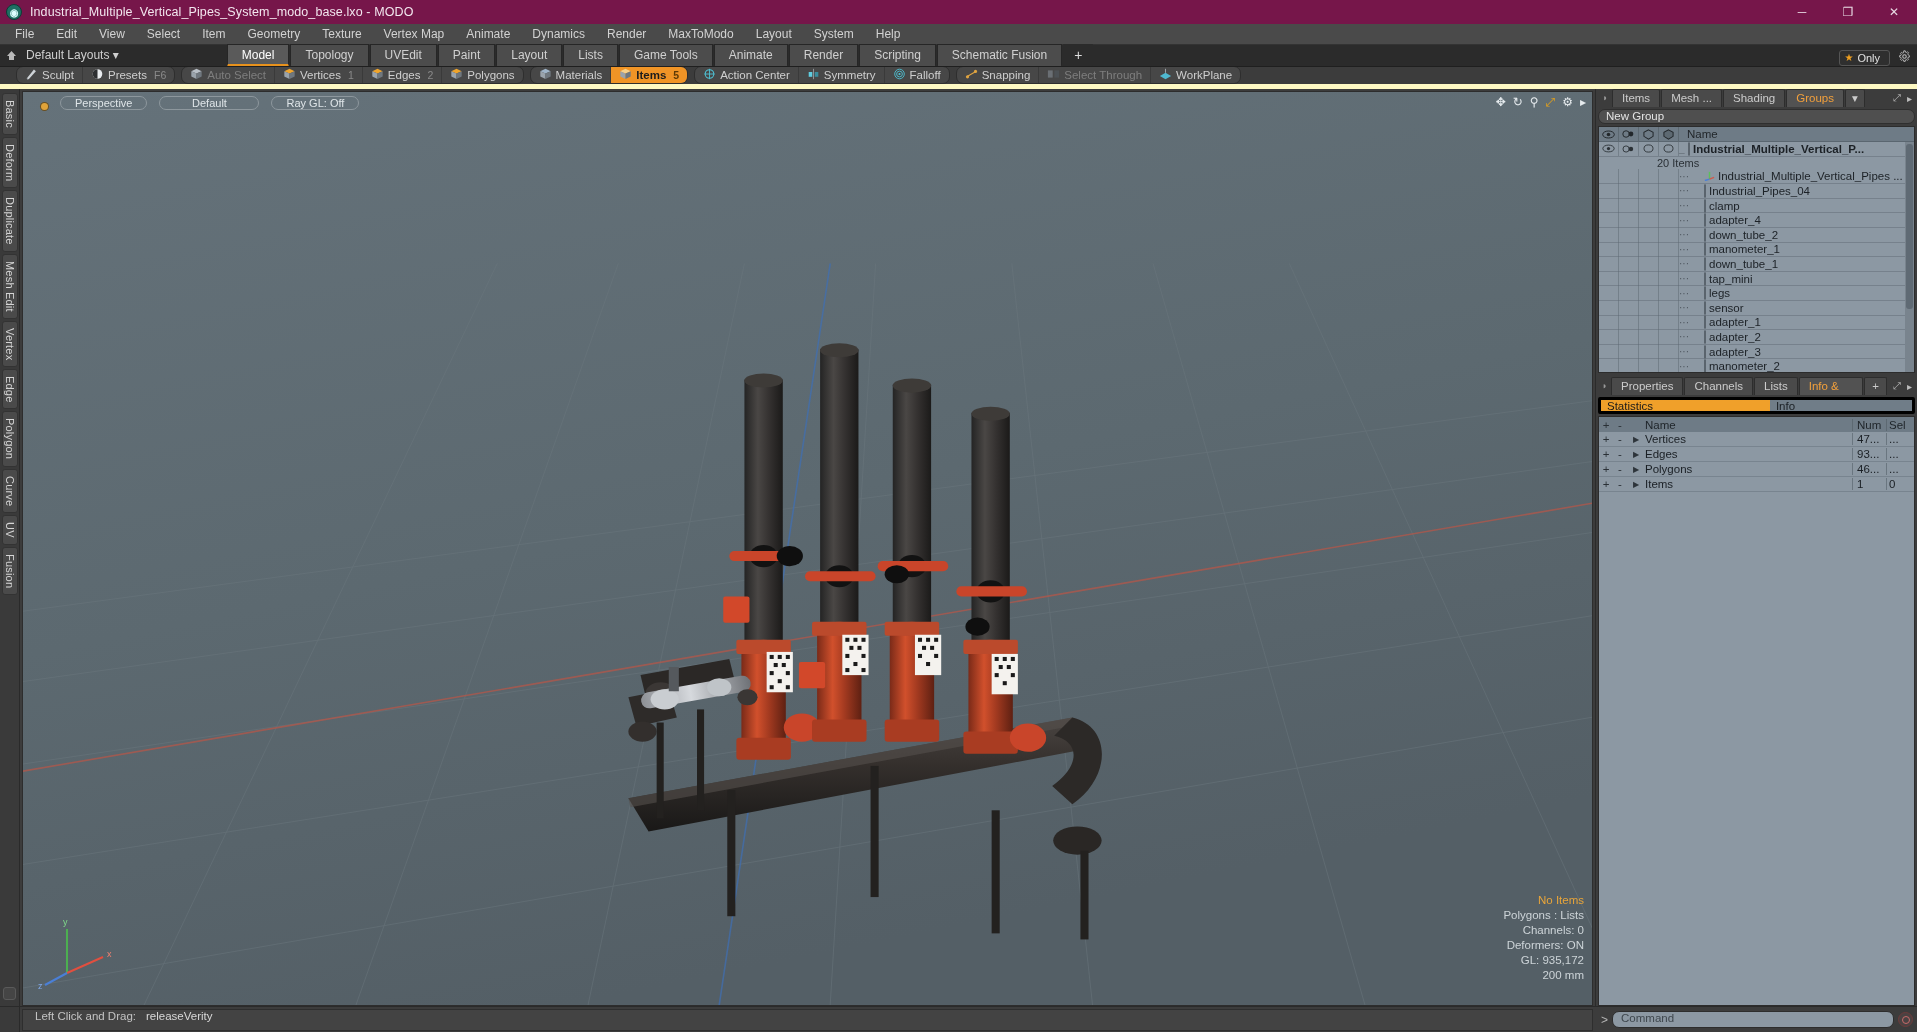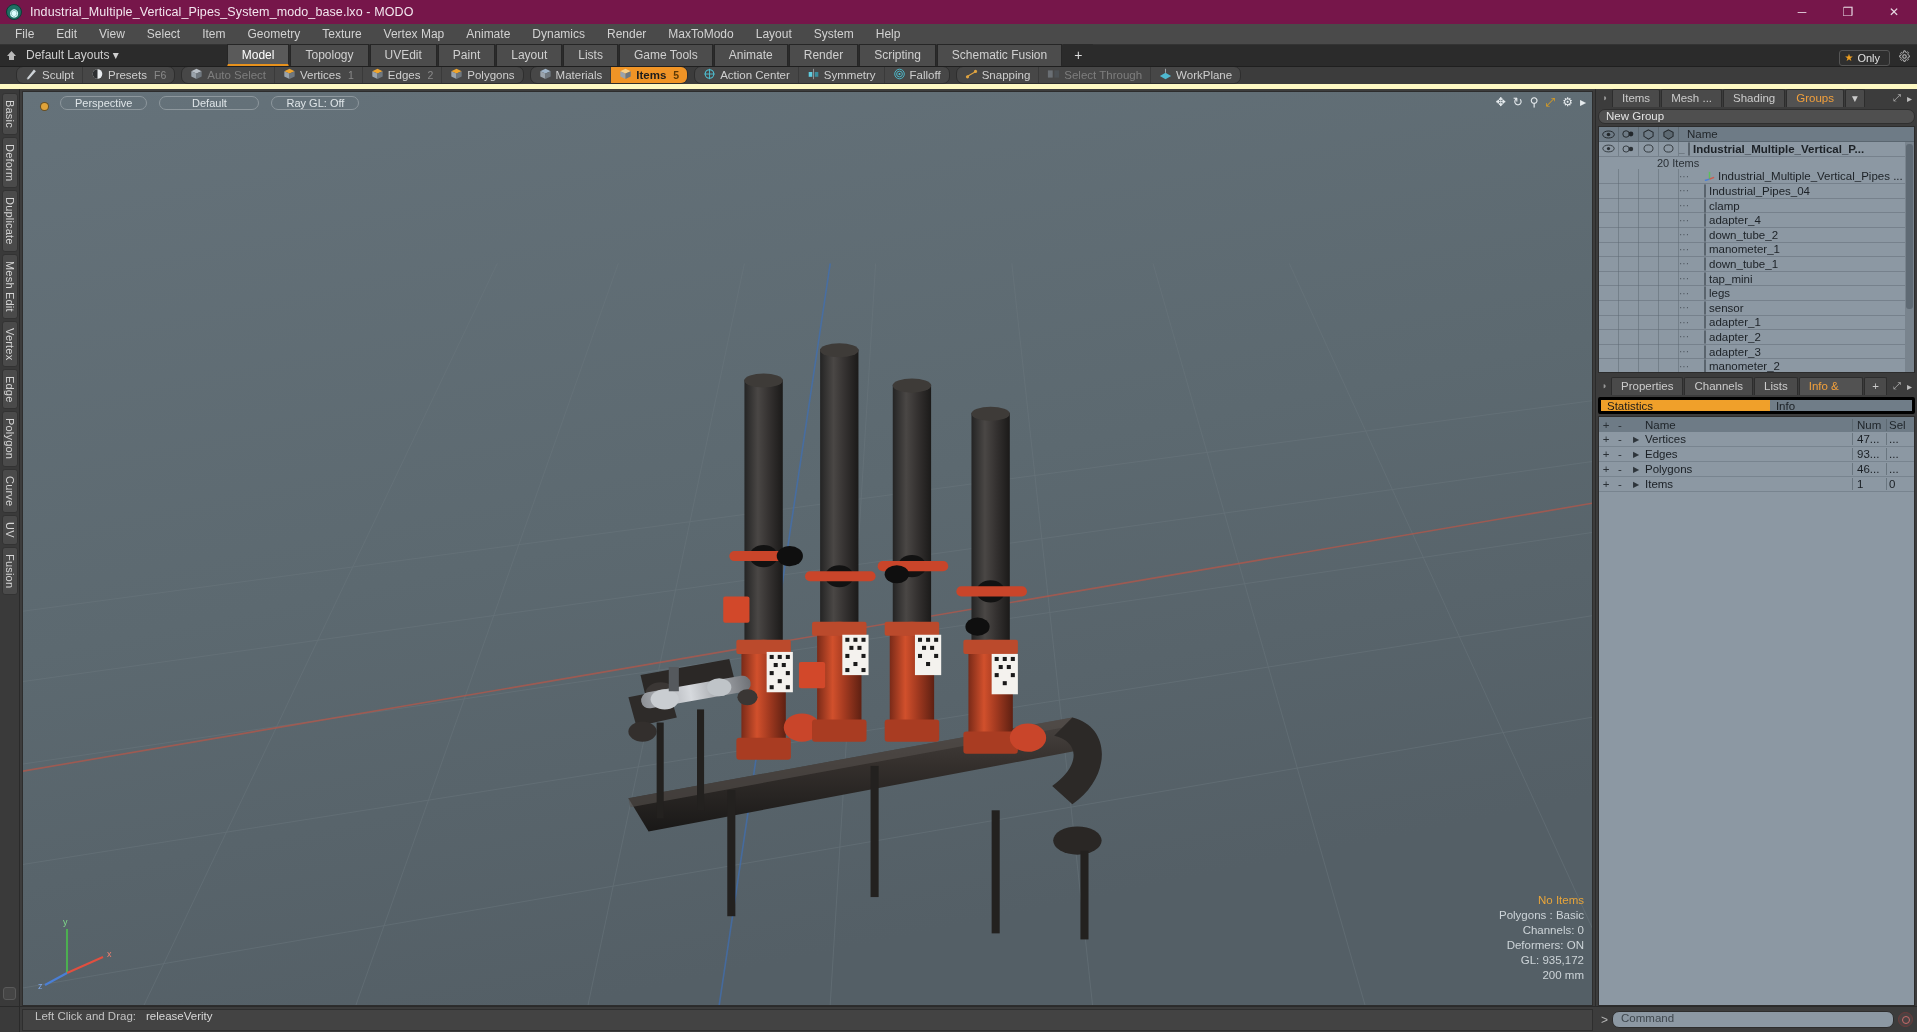--- a/index.html
+++ b/index.html
@@ -602,21 +602,21 @@
           <span>✥</span>
           <span>↻</span>
           <span>⚲</span>
           <span class="orange">⤢</span>
           <span>⚙</span>
           <span>▸</span>
         </div>
 
         <div class="vp-stats">
           <div class="hi">No Items</div>
-          <div>Polygons : Basic</div>
+          <div>Polygons : Lists</div>
           <div>Channels: 0</div>
           <div>Deformers: ON</div>
           <div>GL: 935,172</div>
           <div>200 mm</div>
         </div>
 
         <div class="vp-gizmo">
           <svg width="80" height="80" viewBox="0 0 80 80">
             <line x1="30" y1="62" x2="30" y2="18" stroke="#4caf50" stroke-width="2"></line>
             <line x1="30" y1="62" x2="66" y2="46" stroke="#e14f3f" stroke-width="2"></line>

